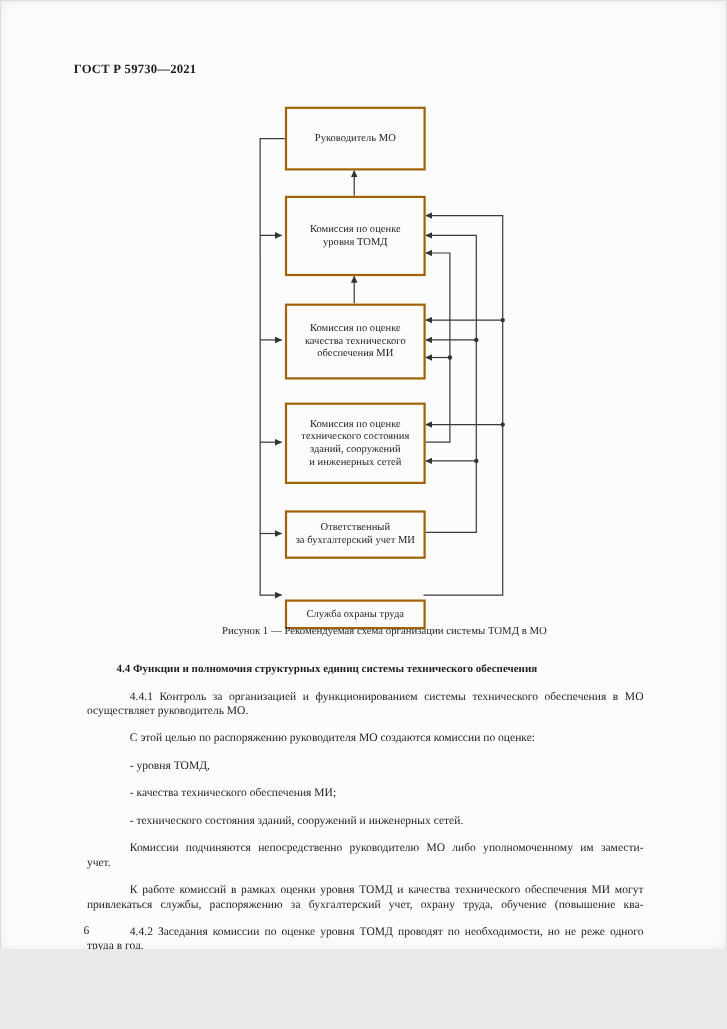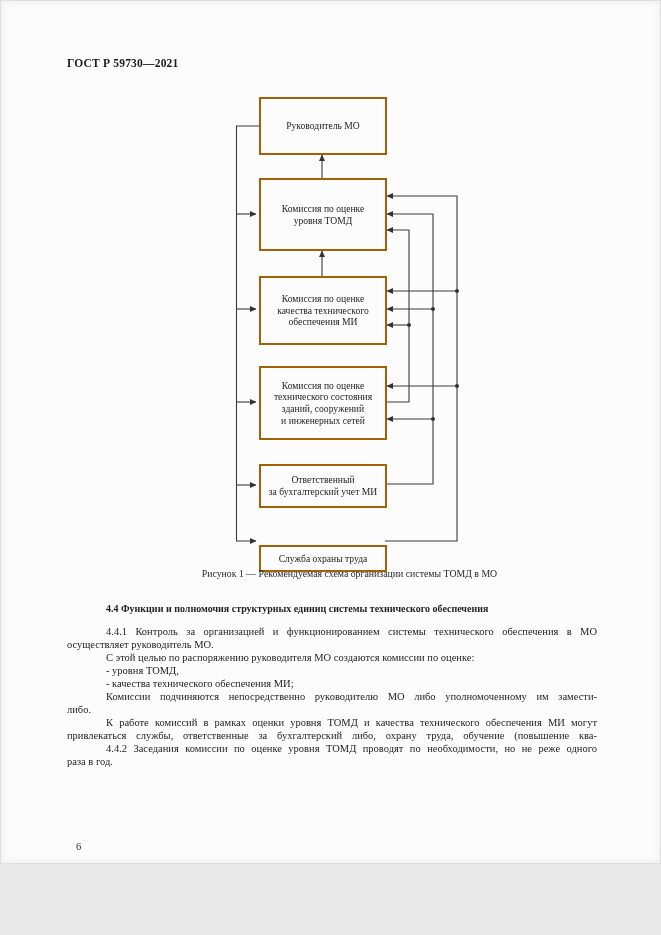--- a/index.html
+++ b/index.html
@@ -30,21 +30,21 @@
   .b5{top:373px;height:40px;}
   .b6{top:438px;height:23px;margin-top:16px;}
   
   .caption{
     position:absolute;top:567px;left:0;width:661px;text-align:center;
     font-size:9.8px;color:#2a2a2a;transform:translateX(18px);
   }
   
   .textcol{position:absolute;left:66px;top:601px;width:530px;font-size:10.5px;line-height:13px;color:#1f1f1f;}
   .heading{font-weight:bold;font-size:10px;padding-left:39px;margin:0 0 10px 0;}
-  .para{margin:0;}
+  .para{margin:12px;}
   .pline{height:13px;overflow:hidden;text-align:justify;}
   .pline.first{text-indent:39px;}
   .pline.stretch{text-align-last:justify;}
   .pagenum{position:absolute;left:75px;top:840px;font-size:10.5px;color:#2a2a2a;}
 </style>
 </head>
 <body>
 
 <div class="page">
 
@@ -115,29 +115,32 @@
         <div class="para">
           <div class="pline first">С этой целью по распоряжению руководителя МО создаются комиссии по оценке:</div>
         </div>
         <div class="para">
           <div class="pline first">- уровня ТОМД,</div>
         </div>
         <div class="para">
           <div class="pline first">- качества технического обеспечения МИ;</div>
         </div>
         <div class="para">
+          <div class="pline first">- технического состояния зданий, сооружений и инженерных сетей.</div>
+        </div>
+        <div class="para">
           <div class="pline first stretch">Комиссии подчиняются непосредственно руководителю МО либо уполномоченному им замести-</div>
-          <div class="pline">либо.</div>
+          <div class="pline">учет.</div>
         </div>
         <div class="para">
           <div class="pline first stretch">К работе комиссий в рамках оценки уровня ТОМД и качества технического обеспечения МИ могут</div>
-          <div class="pline stretch">привлекаться службы, ответственные за бухгалтерский либо, охрану труда, обучение (повышение ква-</div>
+          <div class="pline stretch">привлекаться службы, распоряжению за бухгалтерский учет, охрану труда, обучение (повышение ква-</div>
         </div>
         <div class="para">
           <div class="pline first stretch">4.4.2 Заседания комиссии по оценке уровня ТОМД проводят по необходимости, но не реже одного</div>
-          <div class="pline">раза в год.</div>
+          <div class="pline">труда в год.</div>
         </div>
       </div>
   </div>
 
   <div class="pagenum">6</div>
 
 </div>
 
 </body></html>

